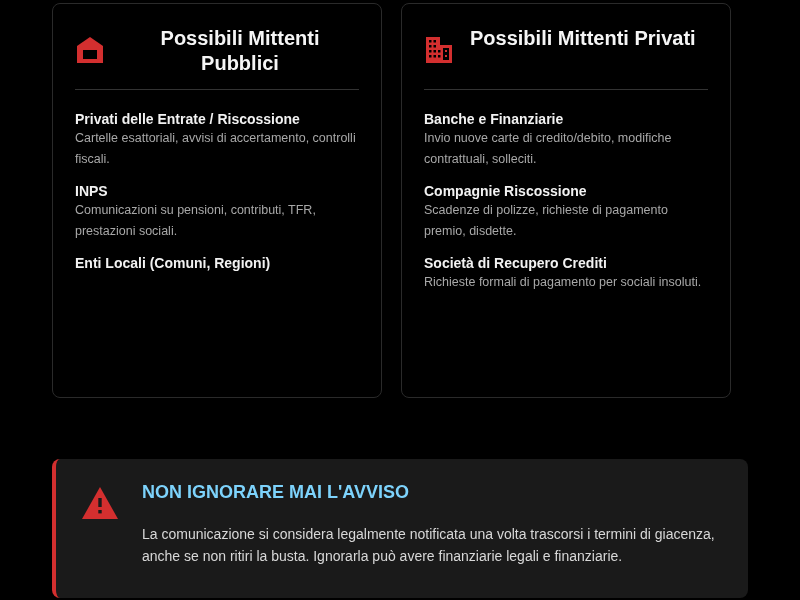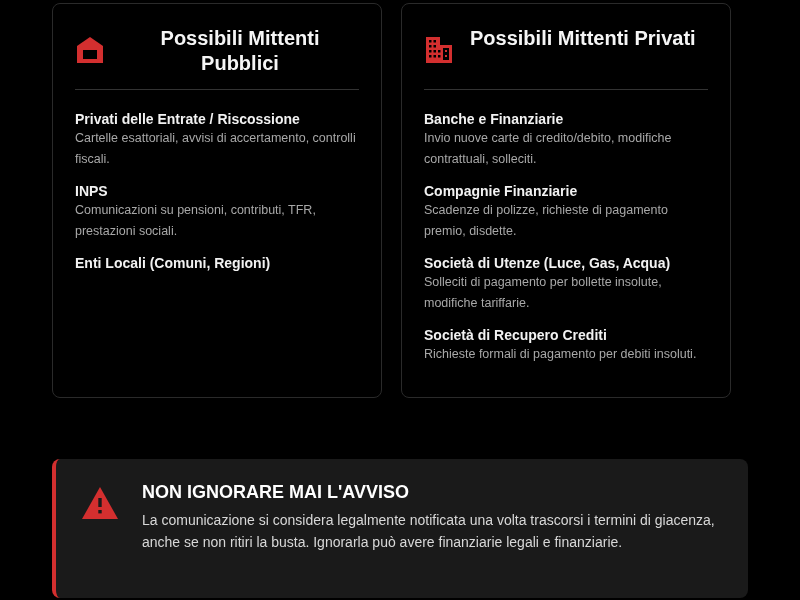--- a/index.html
+++ b/index.html
@@ -68,23 +68,23 @@
     }
     .warning .icon {
       width: 40px; height: 36px;
       margin-top: 4px;
       margin-right: 22px;
       flex-shrink: 0;
     }
     .warning-title {
       font-size: 18px;
       font-weight: bold;
-      color: #ffffff;
+      color: #7dd3fc;
       line-height: 22px;
-      margin-bottom: 6px;
+      margin-bottom: 20px;
     }
     .warning-text {
       font-size: 14px;
       color: #d8d8d8;
       line-height: 22px;
     }
   </style>
 </head>
 <body>
 
@@ -132,30 +132,26 @@
       <rect x="21" y="20" width="2" height="2" fill="#d32f2f"></rect>
     </svg>
     <div class="card-title">Possibili Mittenti Privati</div>
   </div>
   <div class="entries">
     <div class="entry">
       <div class="entry-title">Banche e Finanziarie</div>
       <div class="entry-desc">Invio nuove carte di credito/debito, modifiche contrattuali, solleciti.</div>
     </div>
     <div class="entry">
-      <div class="entry-title">Compagnie Finanziarie</div>
+      <div class="entry-title">Compagnie Riscossione</div>
       <div class="entry-desc">Scadenze di polizze, richieste di pagamento premio, disdette.</div>
     </div>
     <div class="entry">
-      <div class="entry-title">Società di Utenze (Luce, Gas, Acqua)</div>
-      <div class="entry-desc">Solleciti di pagamento per bollette insolute, modifiche tariffarie.</div>
-    </div>
-    <div class="entry">
       <div class="entry-title">Società di Recupero Crediti</div>
-      <div class="entry-desc">Richieste formali di pagamento per debiti insoluti.</div>
+      <div class="entry-desc">Richieste formali di pagamento per sociali insoluti.</div>
     </div>
   </div>
 </div>
 
 <div class="warning">
   <svg class="icon" viewBox="0 0 40 36">
     <path d="M20 2 L38 34 L2 34 Z" fill="#d32f2f"></path>
     <rect x="18.3" y="13" width="3.4" height="9" fill="#1a1a1a"></rect>
     <rect x="18.3" y="25" width="3.4" height="3.4" fill="#1a1a1a"></rect>
   </svg>

